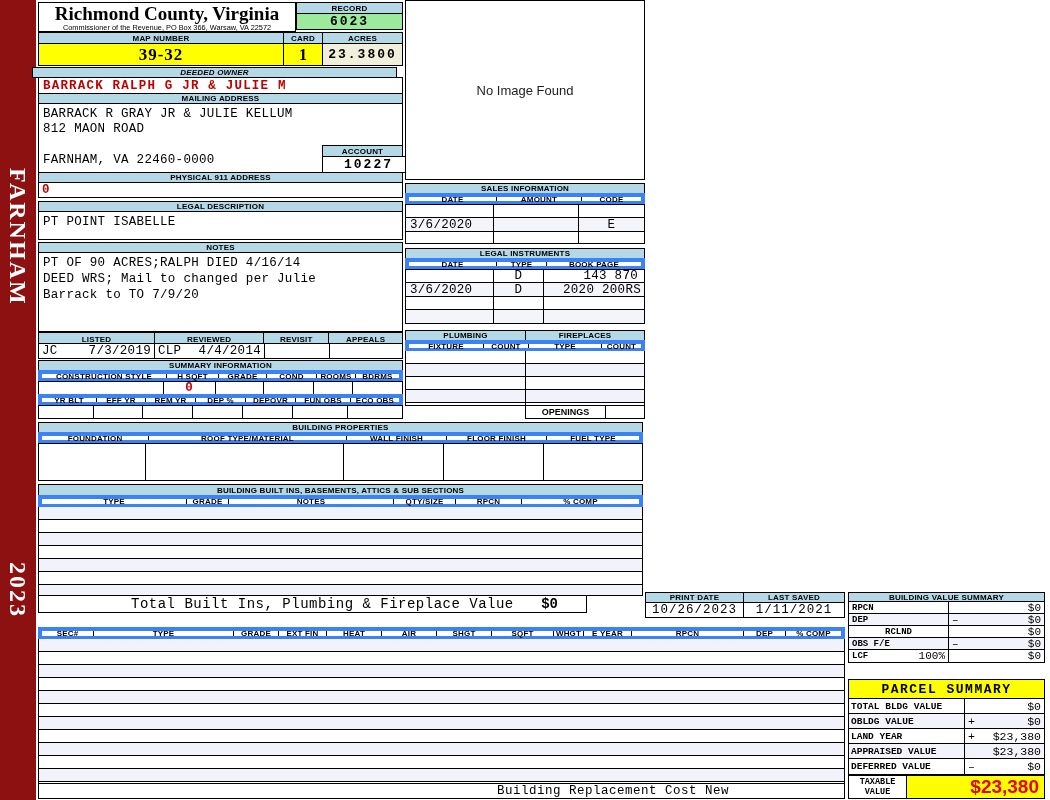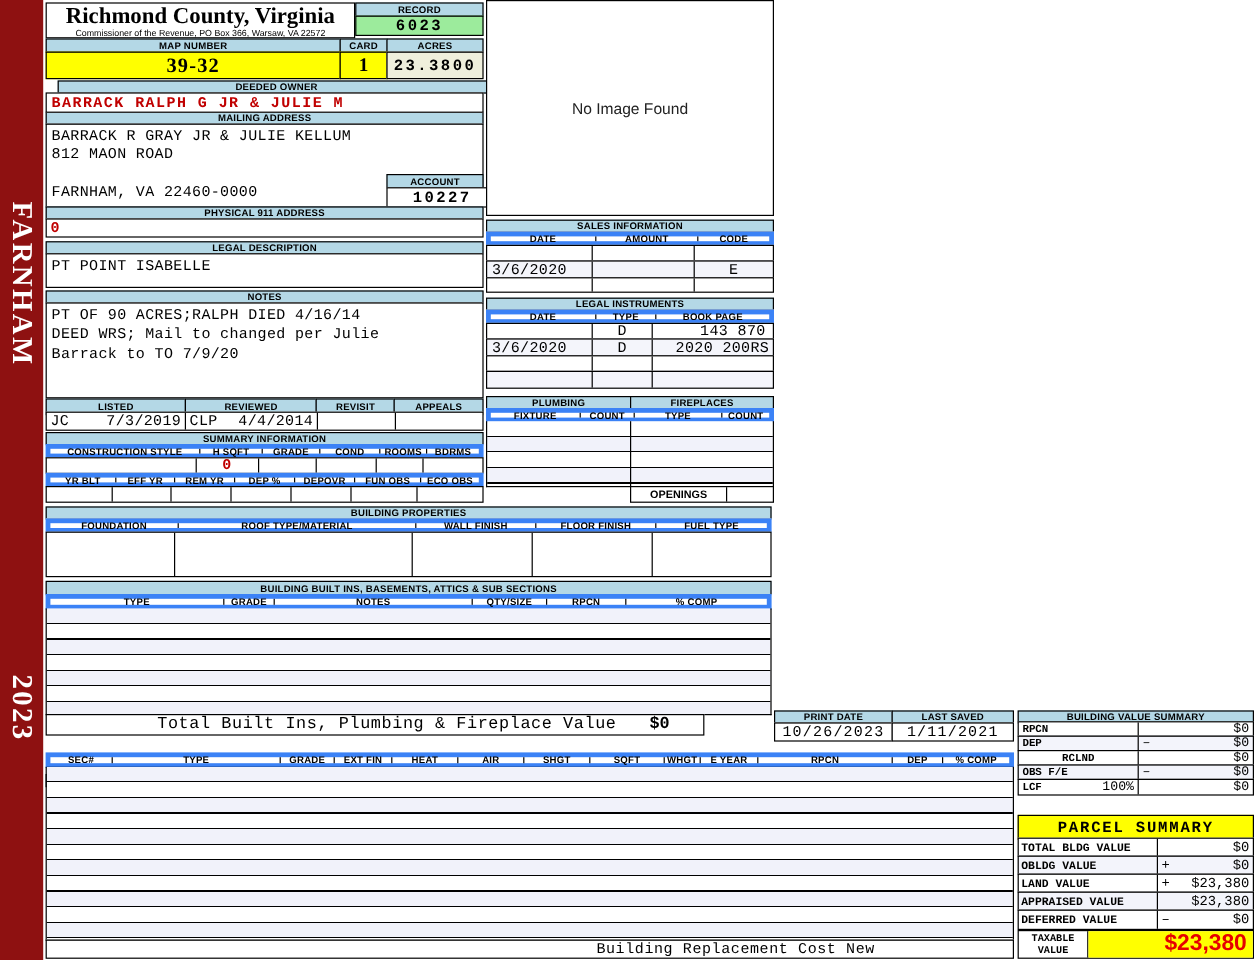--- a/index.html
+++ b/index.html
@@ -43,21 +43,21 @@
   <div class="abs bluebar" style="left:296px;top:2px;width:107px;height:12px;">RECORD</div>
   <div class="abs box m13b" style="left:296px;top:13px;width:107px;height:17px;background:#9CEB9C;display:flex;align-items:center;justify-content:center;">6023</div>
 
   <div class="abs bluebar" style="left:38px;top:32px;width:246px;height:12px;">MAP NUMBER</div>
   <div class="abs bluebar" style="left:283px;top:32px;width:40px;height:12px;">CARD</div>
   <div class="abs bluebar" style="left:322px;top:32px;width:81px;height:12px;">ACRES</div>
   <div class="abs box" style="left:38px;top:43px;width:246px;height:23px;background:#FFFF00;display:flex;align-items:center;justify-content:center;font:bold 17px 'Liberation Serif',serif;letter-spacing:1px;">39-32</div>
   <div class="abs box" style="left:283px;top:43px;width:40px;height:23px;background:#FFFF00;display:flex;align-items:center;justify-content:center;font:bold 16px 'Liberation Serif',serif;">1</div>
   <div class="abs box m13b" style="left:322px;top:43px;width:81px;height:23px;background:#EFEFDC;display:flex;align-items:center;justify-content:center;">23.3800</div>
 
-  <div class="abs bluebar" style="left:48px;top:67px;width:365px;height:11px;">DEEDED OWNER</div>
+  <div class="abs bluebar" style="left:32px;top:67px;width:365px;height:11px;font-style:italic;">DEEDED OWNER</div>
   <div class="abs bluebar" style="left:38px;top:93px;width:365px;height:11px;">MAILING ADDRESS</div>
 
   <div class="abs box m12b red" style="left:38px;top:77px;width:365px;height:17px;display:flex;align-items:center;padding-left:4px;">BARRACK RALPH G JR &amp; JULIE M</div>
   <div class="abs box" style="left:38px;top:103px;width:365px;height:70px;">
     <div class="abs m12" style="left:4px;top:3px;">BARRACK R GRAY JR &amp; JULIE KELLUM</div>
     <div class="abs m12" style="left:4px;top:18px;">812 MAON ROAD</div>
     <div class="abs m12" style="left:4px;top:49px;">FARNHAM, VA 22460-0000</div>
   </div>
   <div class="abs bluebar" style="left:322px;top:145px;width:81px;height:12px;">ACCOUNT</div>
   <div class="abs box m13b" style="left:322px;top:156px;width:93px;height:17px;display:flex;align-items:center;justify-content:center;">10227</div>
@@ -326,21 +326,21 @@
       <div class="cellsep" style="width:116px;display:flex;align-items:center;padding-left:2px;">
         <span style="font:bold 9.5px 'Liberation Mono',monospace;">OBLDG VALUE</span>
       </div>
       <div style="flex:1;display:flex;align-items:center;justify-content:space-between;padding:0 3px;">
         <span style="font:11.5px 'Liberation Mono',monospace;">+</span>
         <span style="font:11.5px 'Liberation Mono',monospace;">$0</span>
       </div>
     </div>
     <div class="vrow" style="height:16px;">
       <div class="cellsep" style="width:116px;display:flex;align-items:center;padding-left:2px;">
-        <span style="font:bold 9.5px 'Liberation Mono',monospace;">LAND VALUE</span>
+        <span style="font:bold 9.5px 'Liberation Mono',monospace;">LAND YEAR</span>
       </div>
       <div style="flex:1;display:flex;align-items:center;justify-content:space-between;padding:0 3px;">
         <span style="font:11.5px 'Liberation Mono',monospace;">+</span>
         <span style="font:11.5px 'Liberation Mono',monospace;">$23,380</span>
       </div>
     </div>
     <div class="vrow" style="height:16px;background:#F3F4FB;">
       <div class="cellsep" style="width:116px;display:flex;align-items:center;padding-left:2px;">
         <span style="font:bold 9.5px 'Liberation Mono',monospace;">APPRAISED VALUE</span>
       </div>

